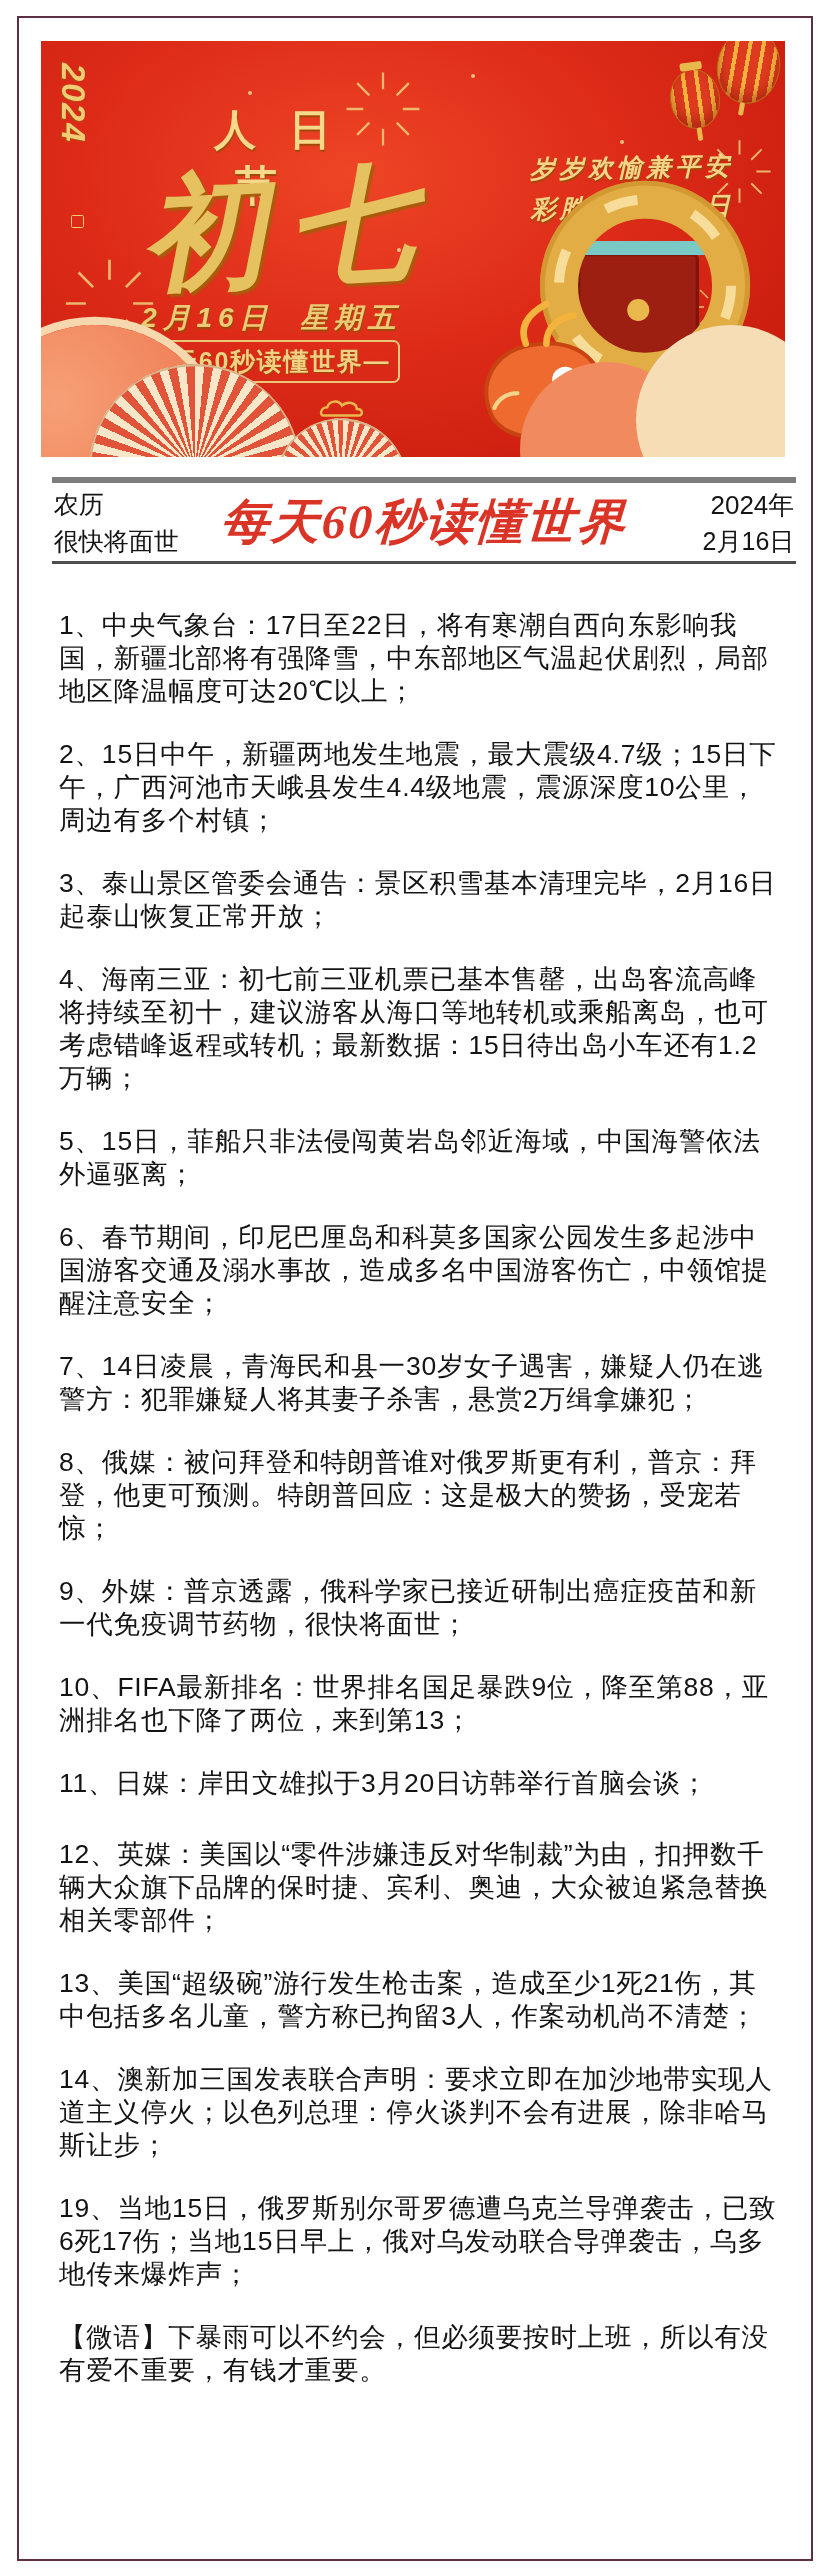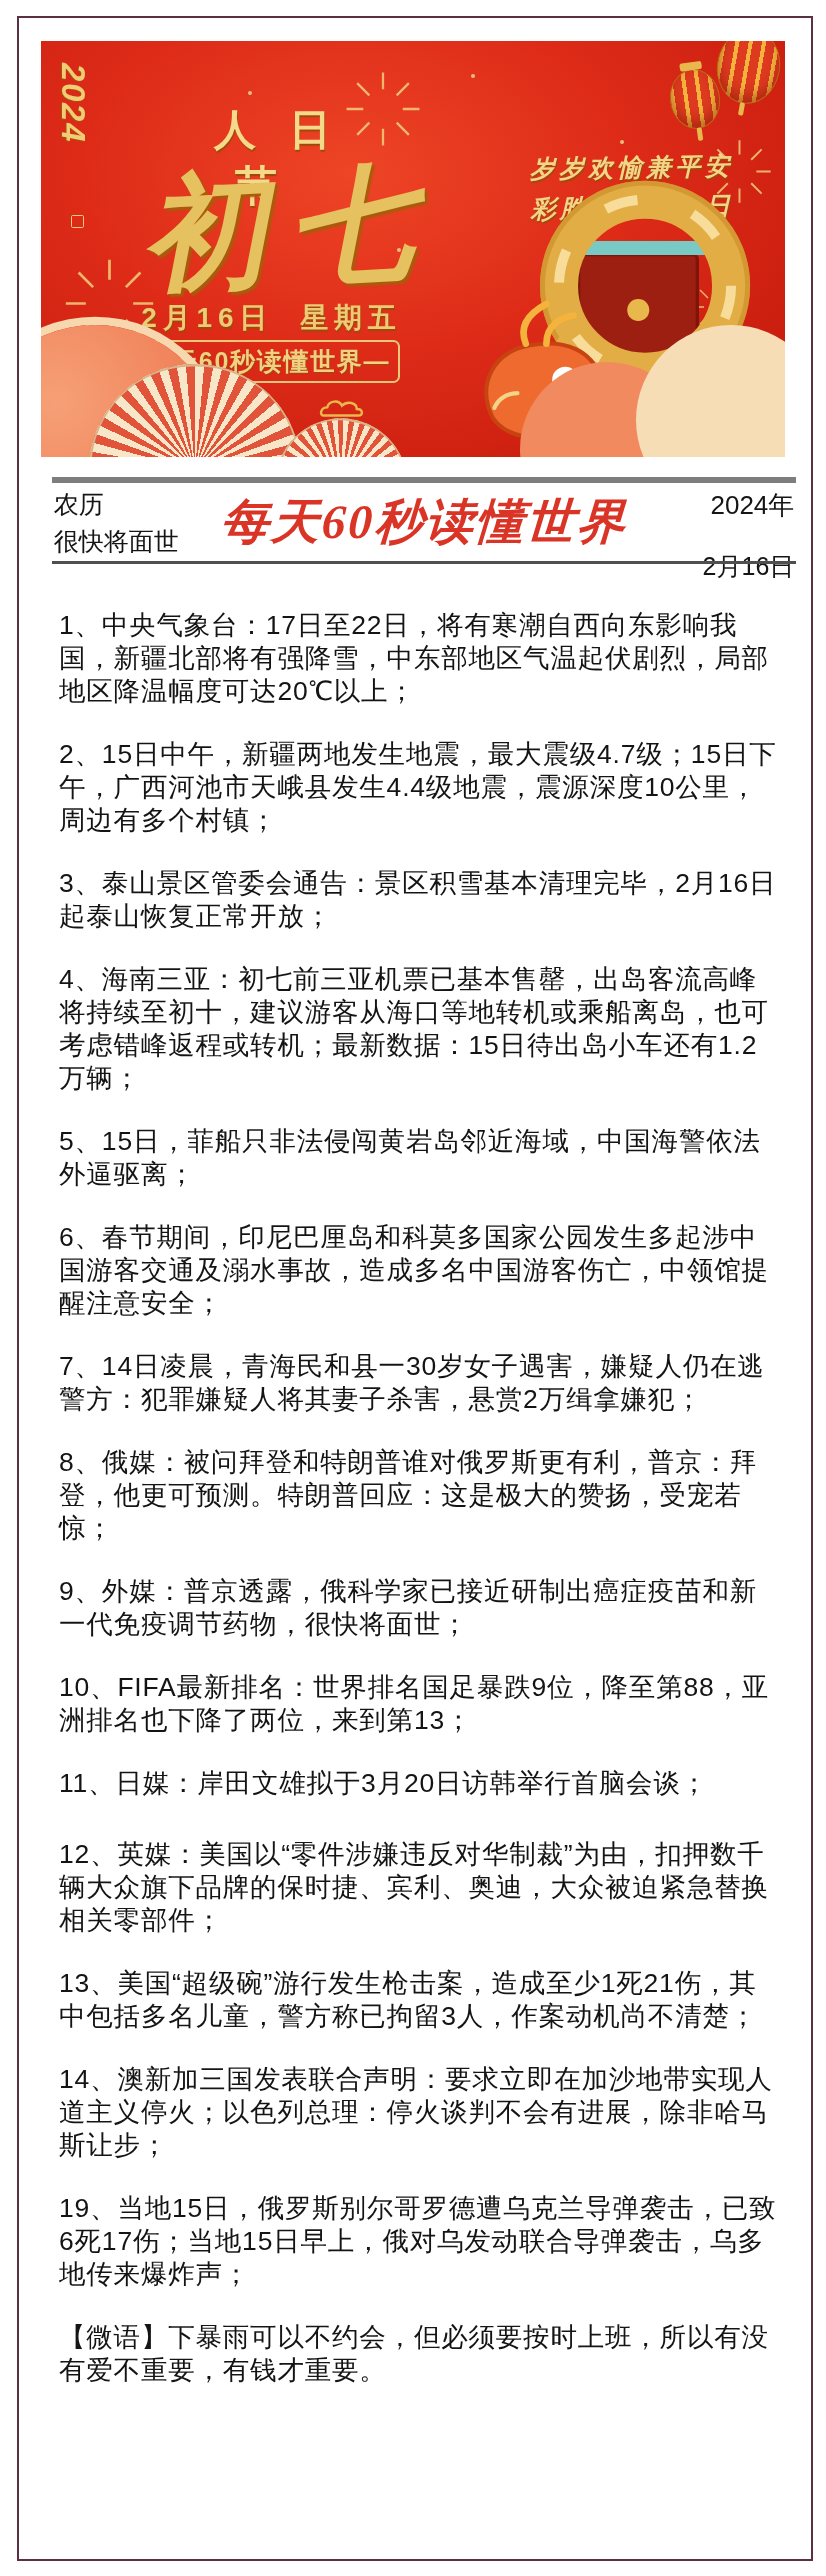--- a/index.html
+++ b/index.html
@@ -15,21 +15,21 @@
             font-size:33px;font-weight:bold;font-style:italic;color:#f0cc74;letter-spacing:1.7px;
             text-shadow:0.8px 0.8px 0 #a3540e;}
   .seal{position:absolute;left:30px;top:174px;width:10.8px;height:10.8px;border:1.7px solid #f0cc74;border-radius:1.7px;}
   .festival{position:absolute;left:124px;top:61px;width:215px;text-align:center;
             font-size:42px;font-weight:bold;color:#f5d88a;letter-spacing:33px;text-indent:33px;
             text-shadow:0.8px 1.7px 0.8px #9e4a08;}
   .day-title{position:absolute;left:41px;top:106px;width:413px;text-align:center;
              font-size:124px;font-weight:bold;font-style:italic;color:#e6c160;letter-spacing:23px;
              transform:rotate(-3deg);text-shadow:2.5px 3.3px 1.7px #a85c0c;}
   .date-line{position:absolute;left:65px;top:258px;width:331px;text-align:center;white-space:pre;
-             font-size:28px;font-weight:bold;color:#eccb76;letter-spacing:5.8px;
+             font-size:28px;font-weight:bold;font-style:italic;color:#eccb76;letter-spacing:5.8px;
              text-shadow:0.8px 1.7px 0.8px #9e4a08;}
   .slogan-box{position:absolute;left:68px;top:299px;width:291px;height:43px;
               border:2.5px solid #e9c77a;border-radius:6.6px;box-sizing:border-box;
               display:flex;align-items:center;justify-content:center;
               font-size:25px;font-weight:bold;color:#f0d184;letter-spacing:1.7px;
               text-shadow:0.8px 0.8px 0.8px #9e4a08;}
   .couplet{position:absolute;left:467px;top:106px;width:248px;text-align:center;
            font-size:25px;font-weight:bold;font-style:italic;color:#f3d488;letter-spacing:4.1px;
            line-height:40px;text-shadow:0.8px 1.7px 0.8px #9e4a08;transform:rotate(-1deg);}
   .lantern{position:absolute;border-radius:50%;
@@ -65,21 +65,21 @@
   .cloud-r2{position:absolute;right:91px;bottom:-79px;width:174px;height:174px;border-radius:50%;background:#f28a60;}
   .sp{position:absolute;width:4.1px;height:4.1px;border-radius:50%;background:#f6dfa2;opacity:.8;}
 
   
   .datebar{position:absolute;left:52px;top:477px;width:744px;height:88px;}
   .rule-top{position:absolute;left:0;top:0;width:744px;height:5.8px;background:#7d7d7d;}
   .rule-bottom{position:absolute;left:0;top:84px;width:744px;height:2.5px;background:#4f4f4f;}
   .lunar-label{position:absolute;left:1.7px;top:10.8px;font-size:25px;color:#151515;}
   .lunar-date{position:absolute;left:1.7px;top:48px;font-size:25px;color:#151515;}
   .year-label{position:absolute;right:1.7px;top:10.8px;font-size:26px;color:#151515;}
-  .date-label{position:absolute;right:1.7px;top:48px;font-size:25px;color:#151515;margin-top:25px;}
+  .date-label{position:absolute;right:1.7px;top:48px;font-size:25px;color:#151515;}
   .main-title{position:absolute;left:0;right:0;top:13.2px;text-align:center;
               font-size:48px;font-weight:bold;font-style:italic;color:#da3427;letter-spacing:2.5px;
               font-family:"Liberation Serif", serif;transform:skewX(-3deg);}
 
   
   .news{position:absolute;left:47px;top:609px;width:734px;color:#141414;}
   .news-item{margin:0 0 30px 12px;font-size:26.5px;line-height:33px;letter-spacing:0.8px;
              font-family:"Liberation Sans", sans-serif;}
   .news-item.extra-gap{margin-top:38px;}
 </style>

